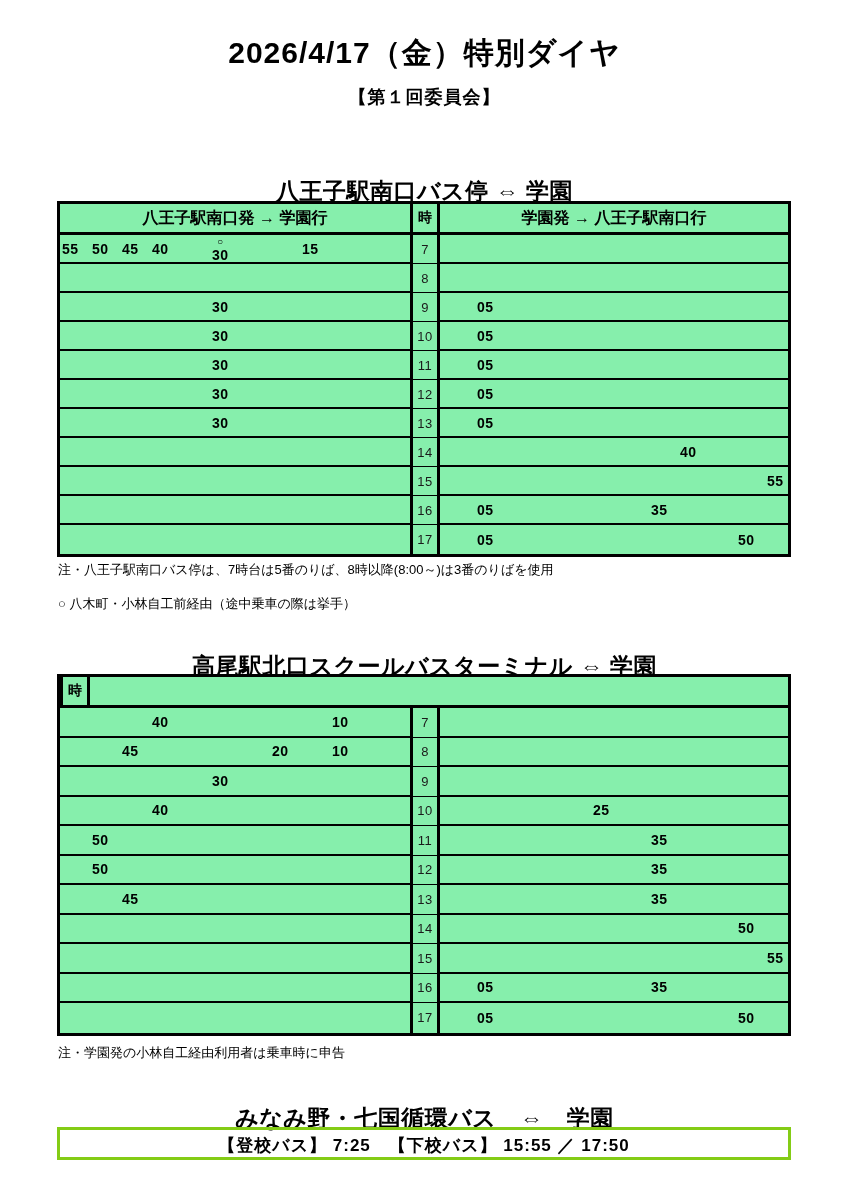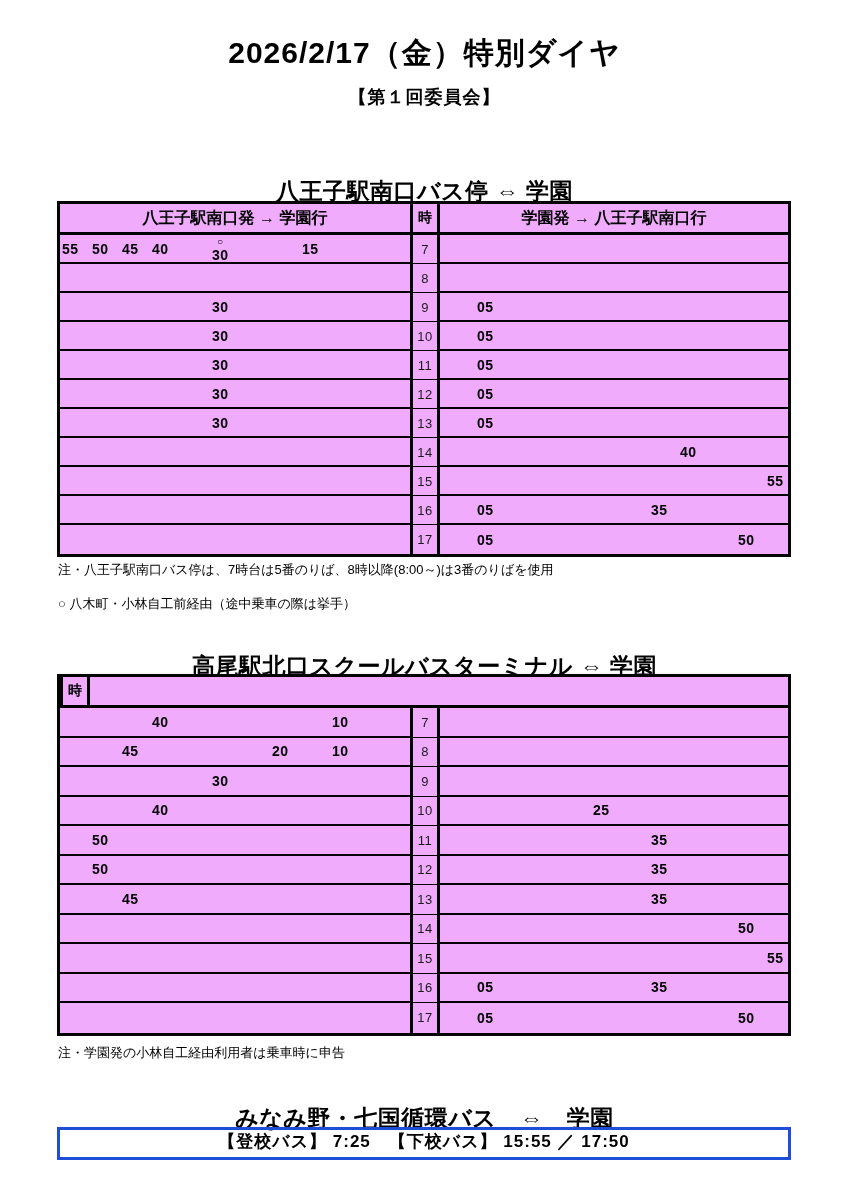--- a/index.html
+++ b/index.html
@@ -8,21 +8,21 @@
     font-family:"Liberation Sans", sans-serif;overflow:hidden;
   }
   .center-text{position:absolute;left:0;width:849px;text-align:center;white-space:nowrap;}
   .doc-title{top:33px;font-size:30px;font-weight:bold;letter-spacing:1px;}
   .doc-subtitle{top:85px;font-size:18px;font-weight:bold;letter-spacing:1px;}
   .section-title{font-size:23px;font-weight:600;letter-spacing:0.5px;margin-top:17px;}
   #sec1-title{top:159px;}
   #sec2-title{top:634px;}
   #sec3-title{top:1086px;}
 
-  .ttable{position:absolute;left:57px;width:734px;border:3px solid #000;box-sizing:border-box;background:#f0abfc;}
+  .ttable{position:absolute;left:57px;width:734px;border:3px solid #000;box-sizing:border-box;background:#86efac;}
   #table1{top:201px;}
   #table2{top:674px;}
 
   .thead{display:flex;height:28px;border-bottom:3px solid #000;box-sizing:content-box;}
   .thead .h{display:flex;align-items:center;justify-content:center;font-weight:bold;}
   .h-left{width:350px;font-size:16px;}
   .h-hour{width:30px;border-left:3px solid #000;border-right:3px solid #000;box-sizing:border-box;font-size:14px;}
   .h-right{flex:1;font-size:16px;}
 
   .trow{display:flex;height:29px;}
@@ -38,28 +38,28 @@
   .min{position:absolute;top:50%;transform:translateY(-50%);font-size:14px;font-weight:700;letter-spacing:0.5px;line-height:1;}
   .min.circled{top:2px;transform:none;display:flex;flex-direction:column;align-items:center;line-height:1;}
   .min.circled .circ{font-size:10px;line-height:1;margin-bottom:1px;}
 
   .note{position:absolute;left:58px;font-size:13px;white-space:nowrap;}
   #note1{top:561px;}
   #note2{top:595px;}
   #note3{top:1044px;}
 
   #shuttle-box{
-    position:absolute;left:57px;top:1127px;width:734px;height:33px;border:3px solid #1d4ed8;box-sizing:border-box;
-    display:flex;align-items:flex-start;justify-content:center;font-size:17px;font-weight:600;letter-spacing:1px;
+    position:absolute;left:57px;top:1127px;width:734px;height:33px;border:3px solid #84cc16;box-sizing:border-box;
+    display:flex;align-items:flex-end;justify-content:center;font-size:17px;font-weight:600;letter-spacing:1px;
   }
 </style>
 </head>
 <body>
 
-<div class="center-text doc-title">2026/2/17（金）特別ダイヤ</div>
+<div class="center-text doc-title">2026/4/17（金）特別ダイヤ</div>
 <div class="center-text doc-subtitle">【第１回委員会】</div>
 
 <div class="center-text section-title" id="sec1-title">八王子駅南口バス停 ⇔ 学園</div>
 
 <div class="ttable" id="table1">
   <div class="thead">
     <div class="h h-left">八王子駅南口発 → 学園行</div>
     <div class="h h-hour">時</div>
     <div class="h h-right">学園発 → 八王子駅南口行</div>
   </div>

